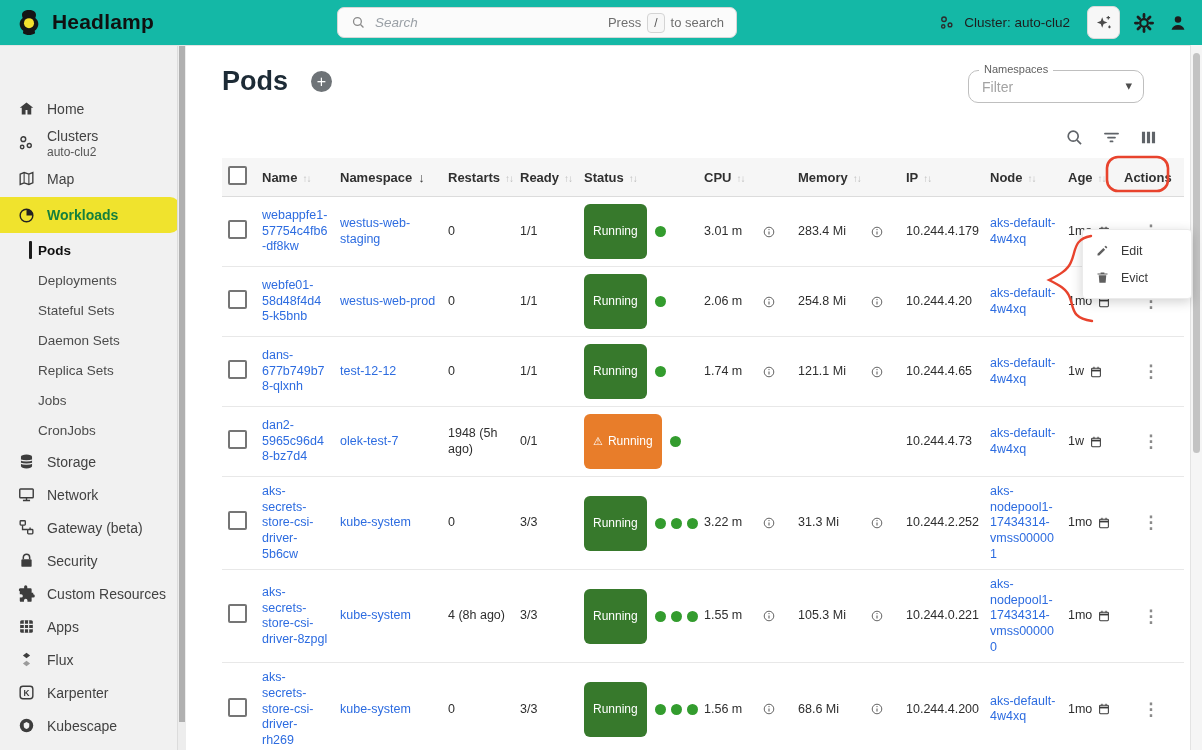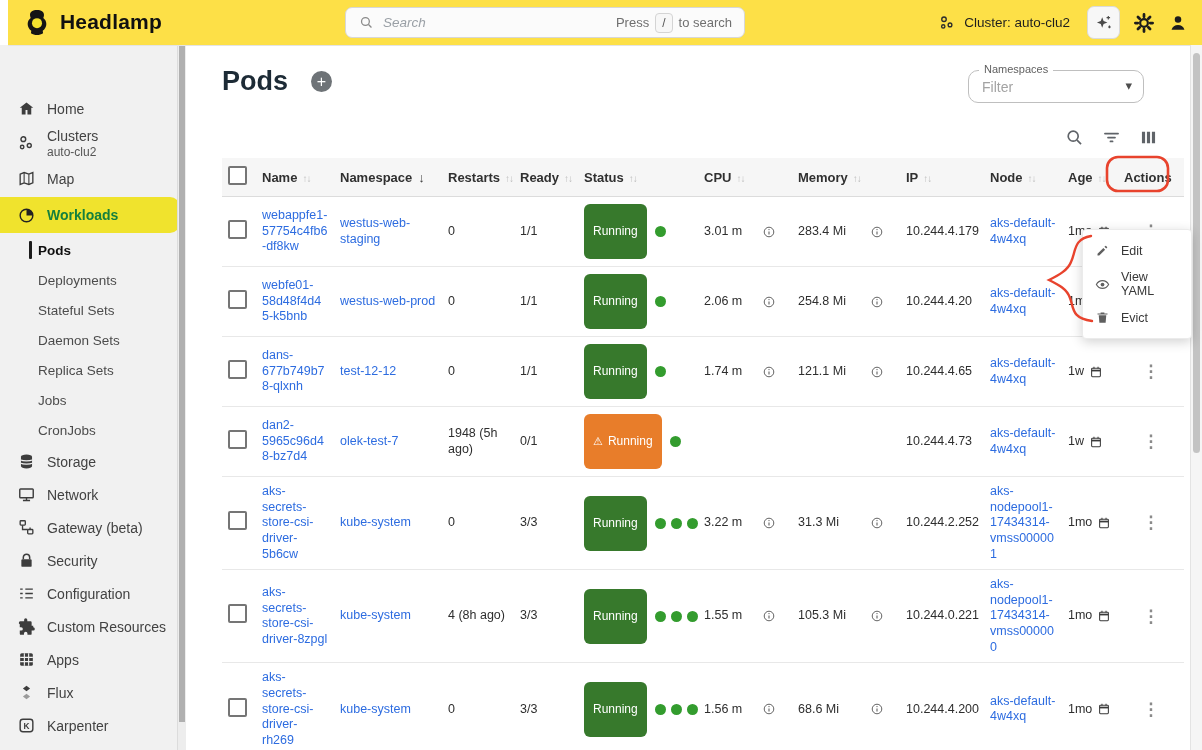--- a/index.html
+++ b/index.html
@@ -3,21 +3,21 @@
 <meta charset="utf-8">
 <style>
   html,body{margin:0;padding:0;background:#fff;}
   #app{position:relative;width:1202px;height:750px;overflow:hidden;background:#fff;
        font-family:"Liberation Sans",sans-serif;
        --green:#37792c;--dotg:#339c2e;--orange:#e87d2a;--link:#2d6ce0;--hl:#f0e32d;}
   .icon{display:inline-block;line-height:0;}
   .icon svg{width:100%;height:100%;display:block;}
 
   
-  .topbar{position:absolute;top:0;left:8px;right:0;height:45px;background:#fde047;border-bottom:1px solid #e4e4e4;z-index:10;}
+  .topbar{position:absolute;top:0;left:0;right:0;height:45px;background:#14b8a6;border-bottom:1px solid #e4e4e4;z-index:10;}
   .brand{position:absolute;left:15px;top:8px;display:flex;align-items:center;gap:9px;cursor:pointer;}
   .logo-icon{width:28px;height:28px;}
   .brand-text{font-size:21px;font-weight:800;color:#101010;letter-spacing:.2px;}
   .searchbar{position:absolute;left:337px;top:7px;width:400px;height:31px;box-sizing:border-box;border:1px solid #d7d7d7;
              border-radius:7px;background:#fbfbfb;display:flex;align-items:center;padding:0 12px;gap:8px;cursor:text;}
   .sb-mag{width:17px;height:17px;}
   .search-ph{color:#9aa0a6;font-size:13.5px;font-style:italic;}
   .search-hint{margin-left:auto;display:flex;align-items:center;gap:6px;color:#6f6f6f;font-size:13px;}
   .keycap{border:1px solid #d4d4d4;border-radius:4px;background:#f7f7f7;padding:0 6px;font-size:12px;line-height:18px;color:#555;}
   .top-right{position:absolute;right:14px;top:0;height:45px;display:flex;align-items:center;gap:13px;}
@@ -268,31 +268,20 @@
         </div>
         <div class="side-item">
           <span class="icon side-icon">
             <svg viewBox="0 0 24 24">
               <path d="M8 10.5V8a4 4 0 0 1 8 0v2.5" fill="none" stroke="#3d3d3d" stroke-width="1.9"></path>
               <rect x="5.5" y="10.5" width="13" height="9.5" rx="1.5" fill="#3d3d3d"></rect>
             </svg>
           </span>
           <span class="side-text">
             <span class="side-label">Security</span>
-          </span>
-        </div>
-        <div class="side-item">
-          <span class="icon side-icon">
-            <svg viewBox="0 0 24 24">
-              <path d="M10.5 6.5H20M10.5 12H20M10.5 17.5H20" stroke="#3d3d3d" stroke-width="1.8"></path>
-              <path d="M4 6.5h3.2M4 12h3.2M4 17.5h3.2" stroke="#3d3d3d" stroke-width="1.8"></path>
-            </svg>
-          </span>
-          <span class="side-text">
-            <span class="side-label">Configuration</span>
           </span>
         </div>
         <div class="side-item">
           <span class="icon side-icon">
             <svg viewBox="0 0 24 24">
               <path d="M20.5 11h-2V7a1.5 1.5 0 0 0-1.5-1.5h-4v-2a2 2 0 0 0-4 0v2H5A1.5 1.5 0 0 0 3.5 9v3.8h1.7a2.2 2.2 0 0 1 0 4.4H3.5V21A1.5 1.5 0 0 0 5 22.5h3.8v-1.7a2.2 2.2 0 0 1 4.4 0v1.7H17a1.5 1.5 0 0 0 1.5-1.5v-4h2a2 2 0 0 0 0-4z" fill="#3d3d3d"></path>
             </svg>
           </span>
           <span class="side-text">
             <span class="side-label">Custom Resources</span>
@@ -814,29 +803,20 @@
         <span class="icon mic">
           <svg viewBox="0 0 24 24">
             <path d="M4 17.2V20h2.8L16.2 10.6 13.4 7.8zM19.3 7.5a.9.9 0 0 0 0-1.3l-1.5-1.5a.9.9 0 0 0-1.3 0l-1.4 1.4 2.8 2.8z" fill="#5f5f5f"></path>
           </svg>
         </span>
         <span>Edit</span>
       </div>
       <div class="menu-item">
         <span class="icon mic">
           <svg viewBox="0 0 24 24">
-            <path d="M12 5.8C7.2 5.8 3.5 9.6 2.2 12c1.3 2.4 5 6.2 9.8 6.2s8.5-3.8 9.8-6.2C20.5 9.6 16.8 5.8 12 5.8z" fill="none" stroke="#5f5f5f" stroke-width="1.8"></path>
-            <circle cx="12" cy="12" r="3" fill="#5f5f5f"></circle>
-          </svg>
-        </span>
-        <span>View YAML</span>
-      </div>
-      <div class="menu-item">
-        <span class="icon mic">
-          <svg viewBox="0 0 24 24">
             <path d="M9 4h6v1.5h5V7H4V5.5h5z" fill="#5f5f5f"></path>
             <path d="M6 8.5h12L17 20.5H7z" fill="#5f5f5f"></path>
           </svg>
         </span>
         <span>Evict</span>
       </div>
     </div>
 
   <svg class="annot" width="1202" height="750" viewBox="0 0 1202 750">
     <rect x="1107" y="157" width="61" height="34" rx="11" fill="none" stroke="#e8432d" stroke-width="2.6"></rect>

